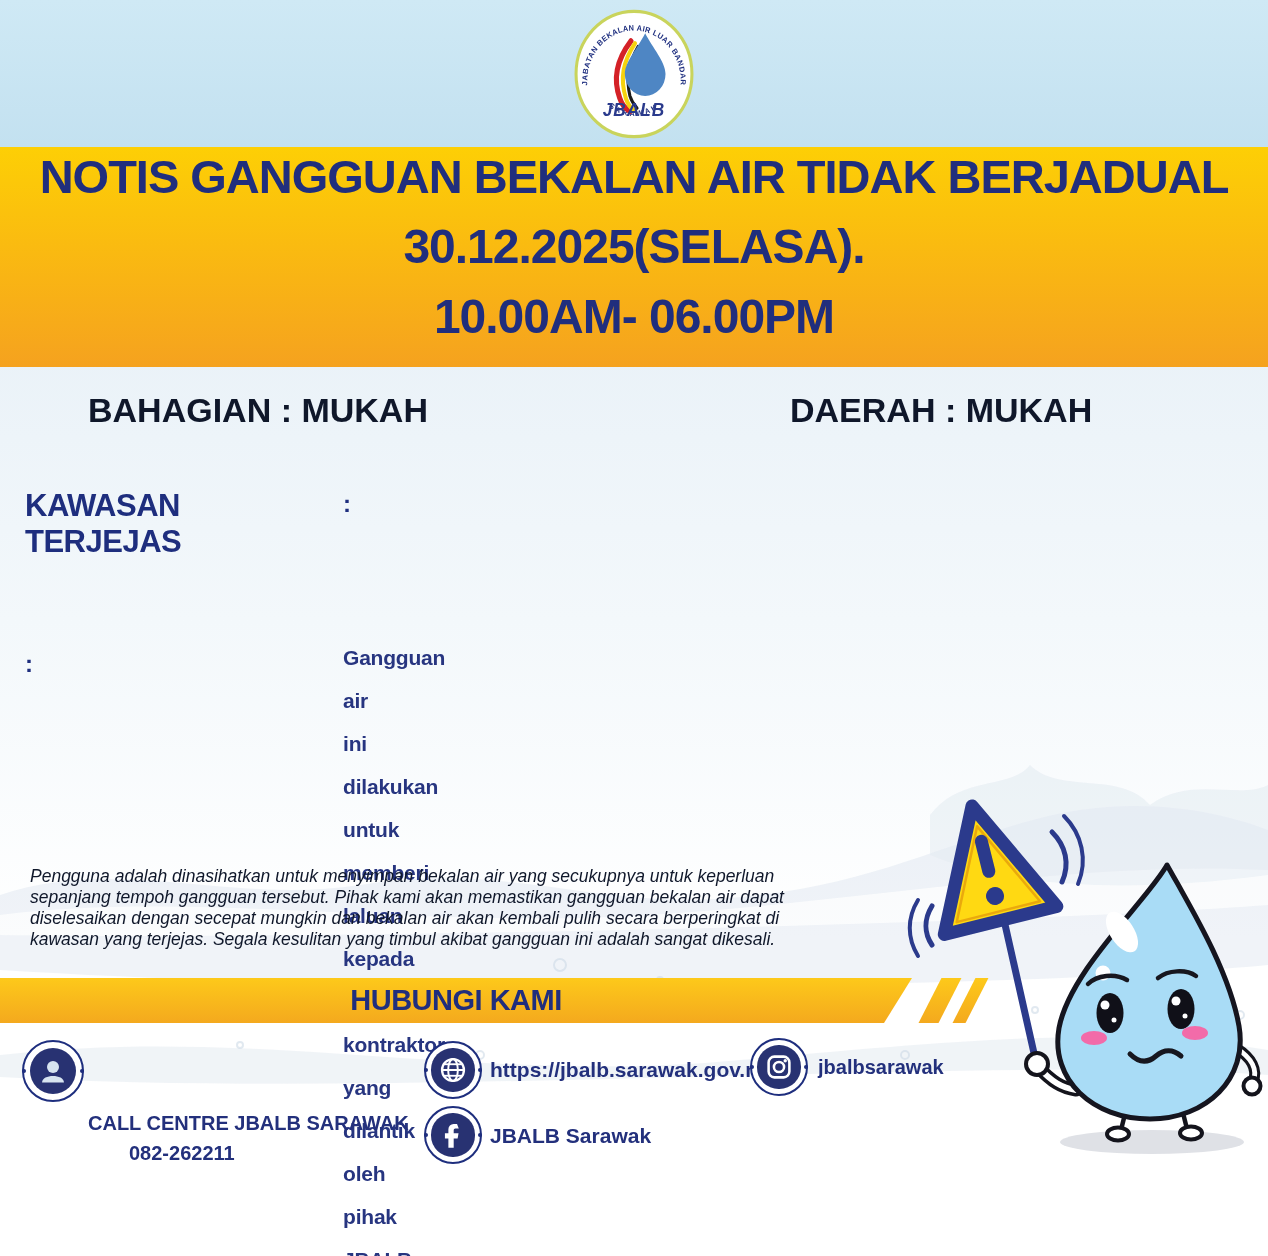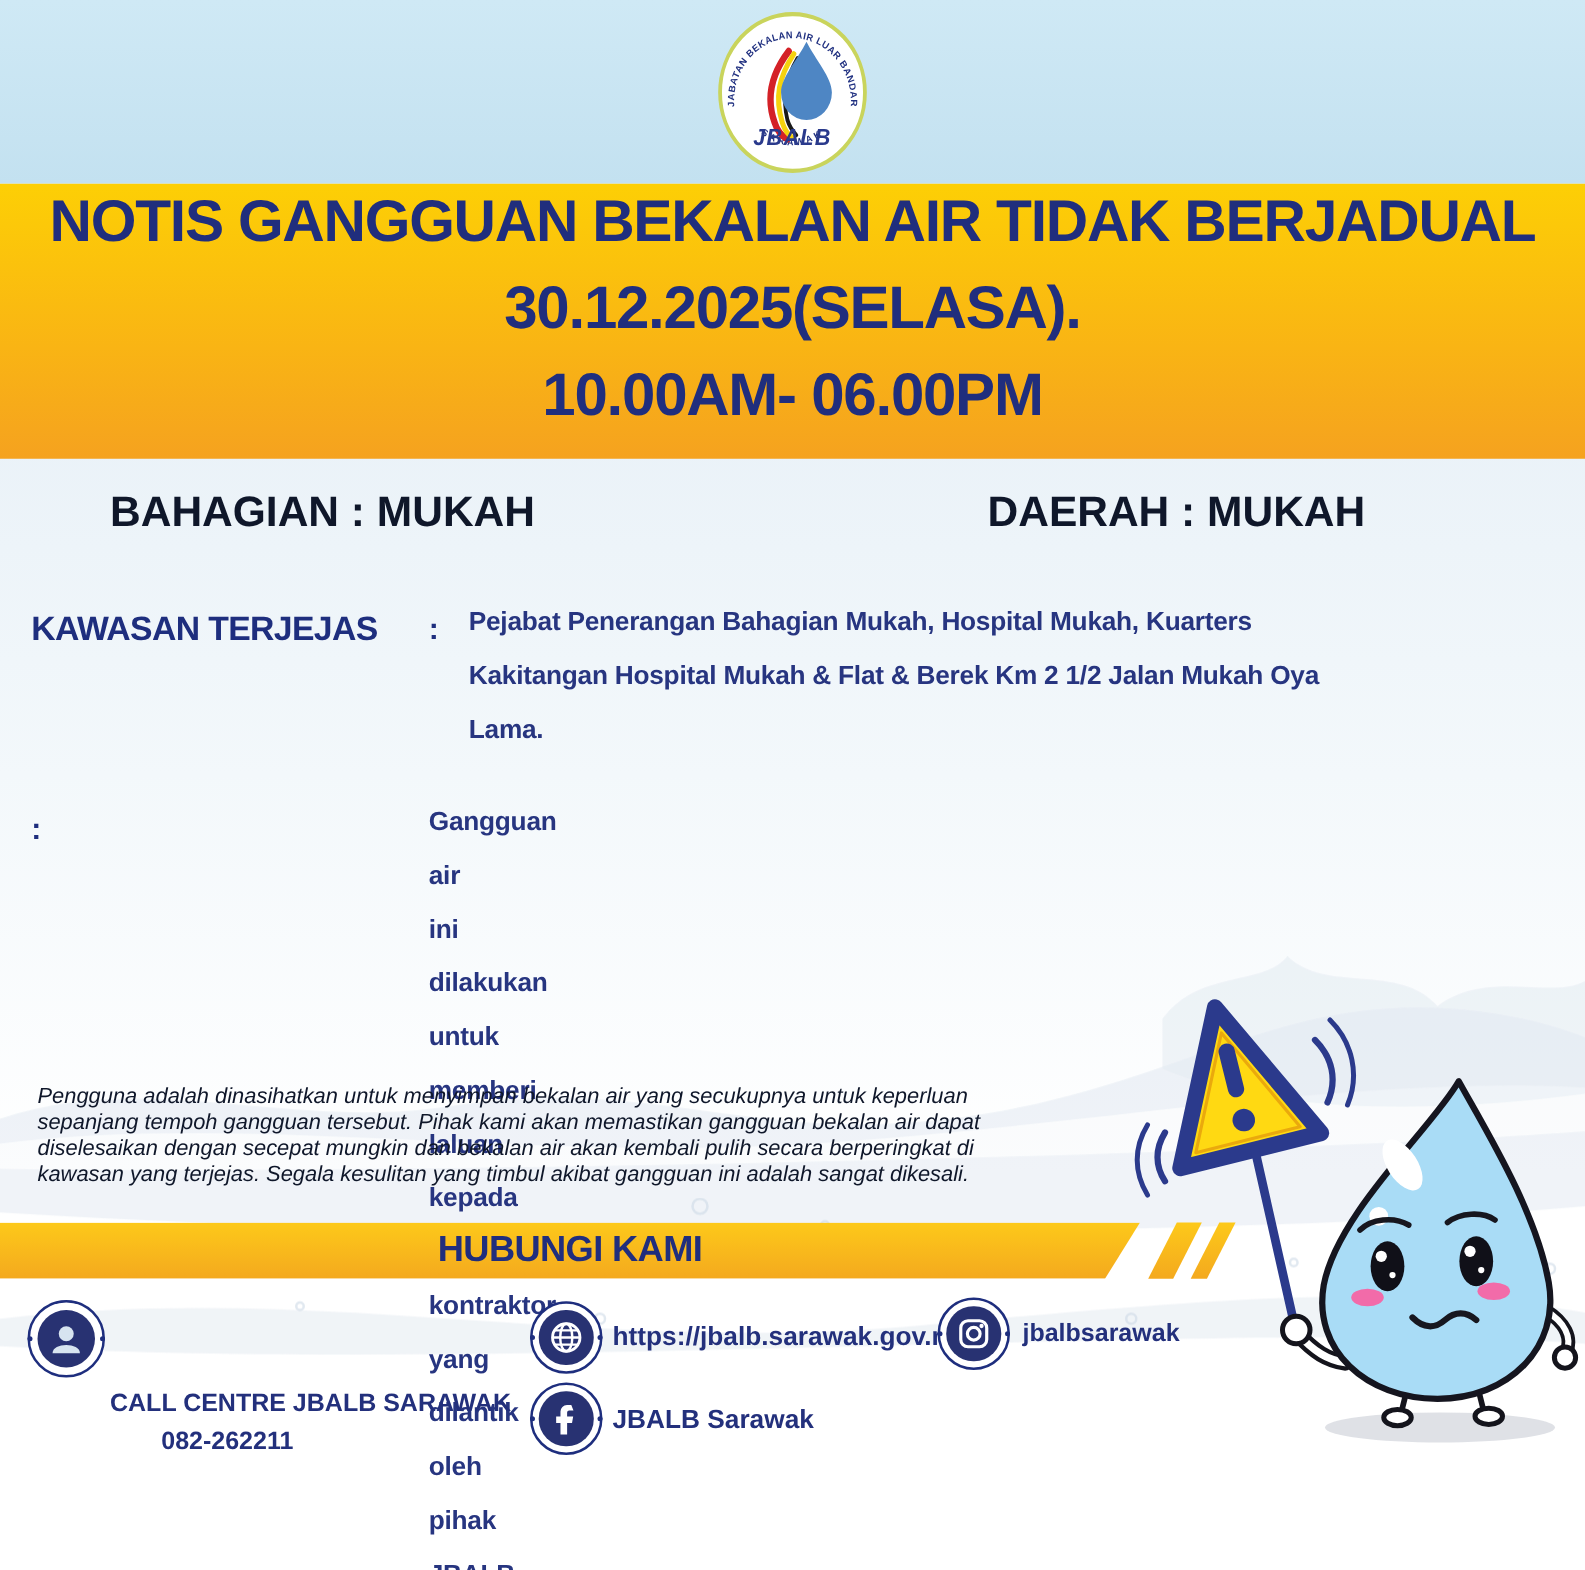--- a/index.html
+++ b/index.html
@@ -29,21 +29,21 @@
   
   .region-item{ position:absolute; top:391px; color:#0f172a; font-weight:bold;
     font-size:34px; z-index:2; }
   .bahagian{ left:88px; }
   .daerah{ left:790px; }
   
   .info-row{ position:absolute; left:25px; right:18px; display:grid;
     grid-template-columns:318px 32px 1fr; z-index:2; }
   .row-kawasan{ top:476px; }
   .row-huraian{ top:636px; }
-  .info-label{ color:#1e2e7e; font-weight:bold; font-size:27px; padding-top:12px; letter-spacing:-0.5px;}
+  .info-label{ color:#1e2e7e; font-weight:bold; font-size:31px; padding-top:12px; letter-spacing:-0.5px;}
   .info-colon{ color:#1e2e7e; font-weight:bold; font-size:24px; padding-top:14px; }
   .info-body{ color:#273580; font-weight:bold; font-size:21px; line-height:43px;
     white-space:pre-line; letter-spacing:-0.2px;}
   
   .advisory{ position:absolute; top:866px; left:30px; width:940px; z-index:2;
     font-style:italic; font-size:17.5px; line-height:21px; color:#0f172a;
     white-space:pre-line; }
   
   .contact-banner{ position:absolute; top:978px; left:0; width:912px; height:45px;
     background:linear-gradient(180deg,#fdc91a 0%,#f4a91e 100%);
@@ -139,23 +139,20 @@
       </g>
     </g>
   </svg>
 
   <div class="region-item bahagian">BAHAGIAN : MUKAH</div>
   <div class="region-item daerah">DAERAH : MUKAH</div>
 
   <div class="info-row row-kawasan">
     <div class="info-label">KAWASAN TERJEJAS</div>
     <div class="info-colon">:</div>
-    <div class="info-body">Pejabat Penerangan Bahagian Mukah, Hospital Mukah, Kuarters
-Kakitangan Hospital Mukah &amp; Flat &amp; Berek Km 2 1/2 Jalan Mukah Oya
-Lama.</div>
   </div>
 
   <div class="info-row row-huraian">
     <div class="info-colon">:</div>
     <div class="info-body">Gangguan air ini dilakukan untuk memberi laluan kepada para kontraktor
 yang dilantik oleh pihak JBALB untuk membuat kerja - kerja baikpulih
 saluran paip retikulasi yang bocor bersaiz 160mm jenis HDPE di Simpang
 Jalan Hospital Mukah.</div>
   </div>
 

